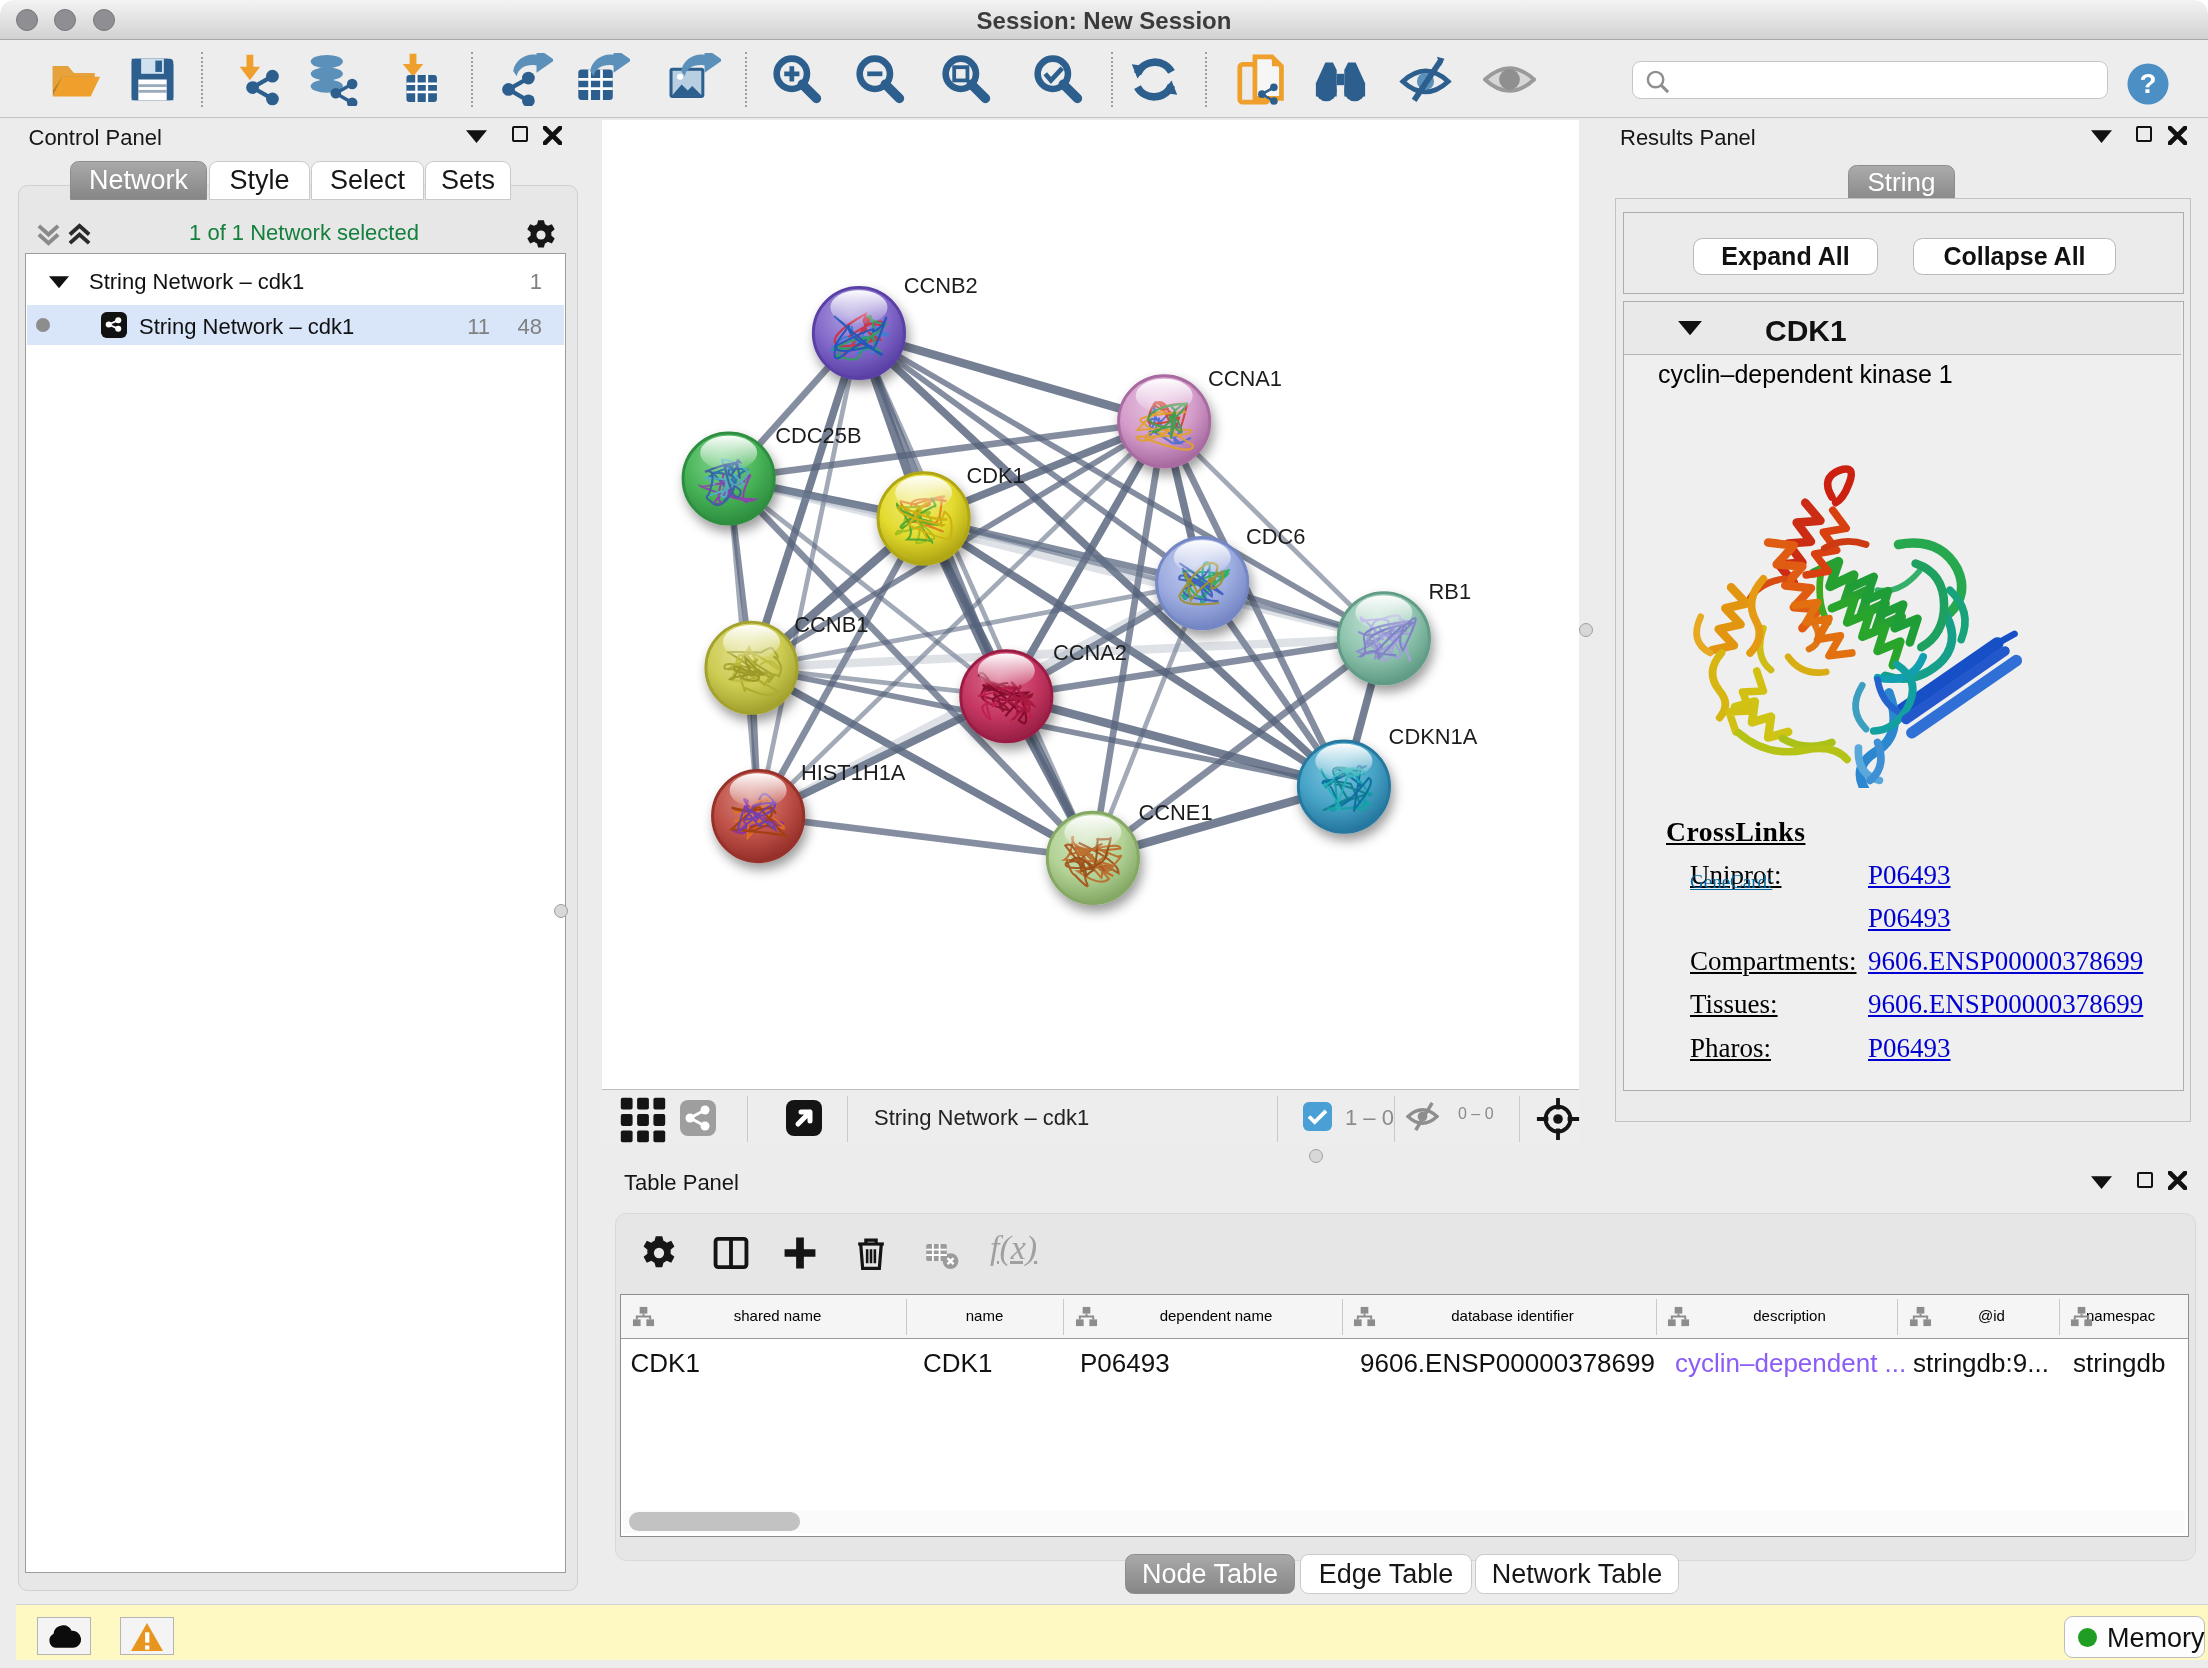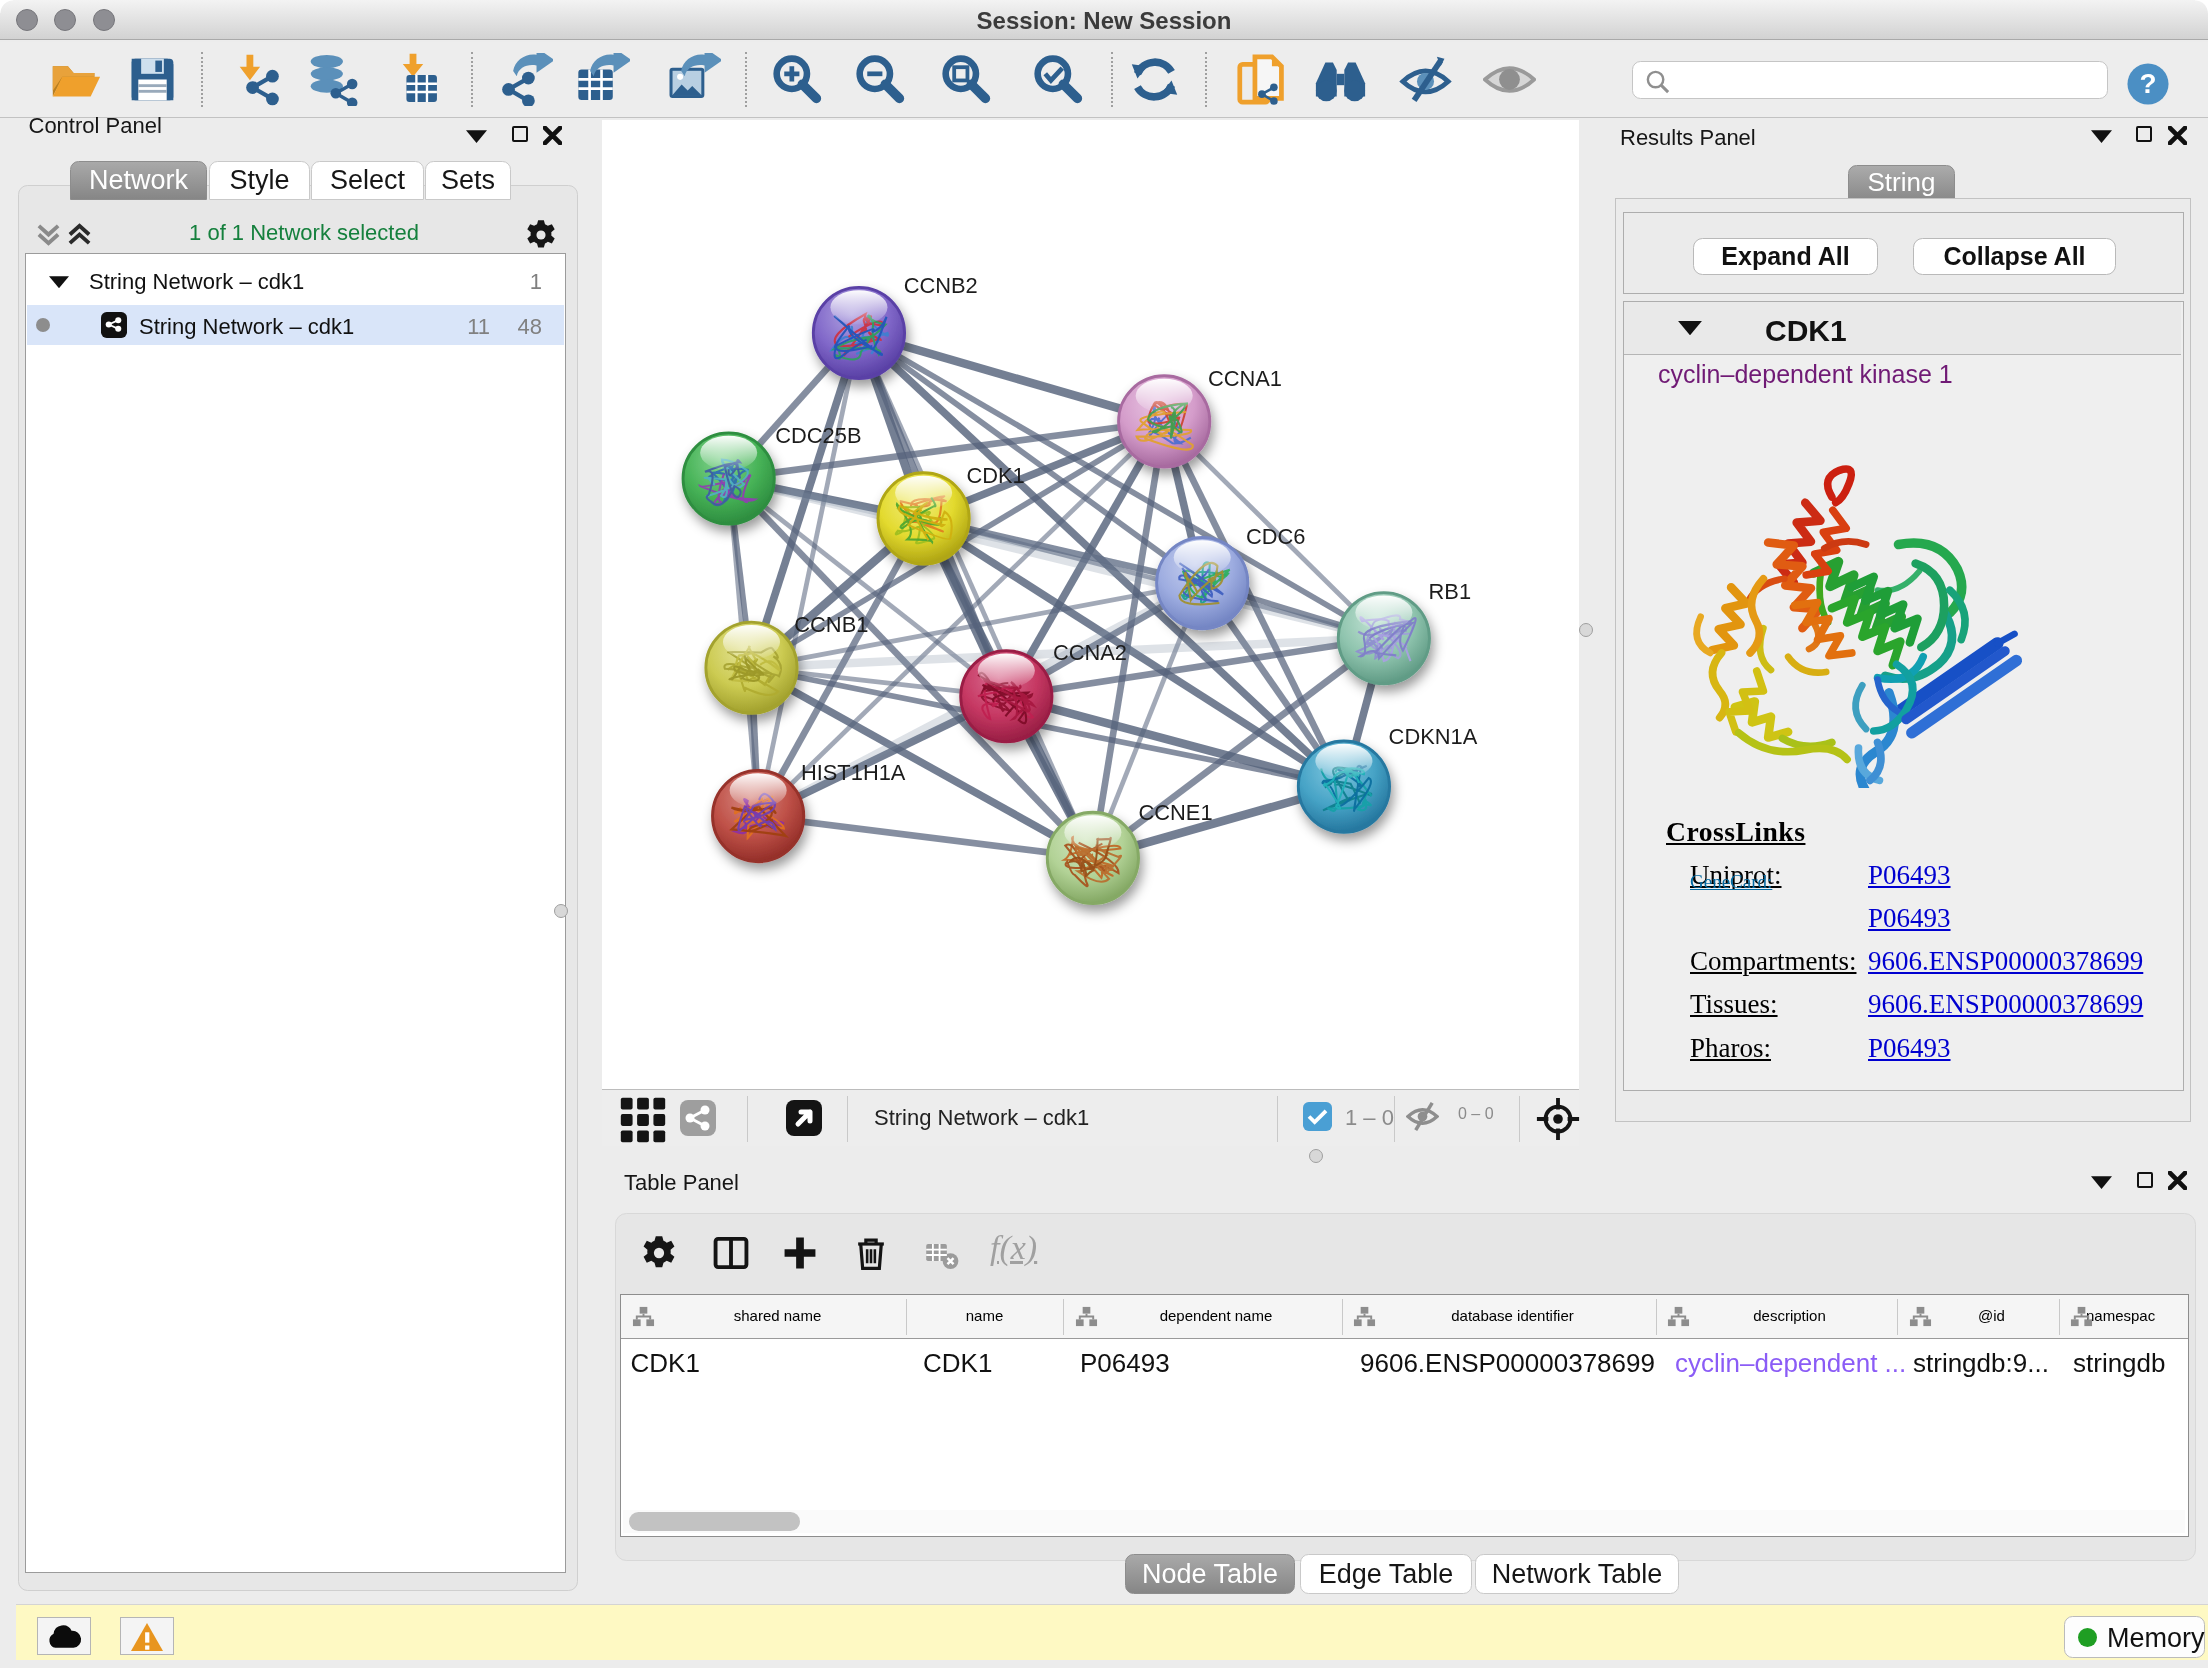--- a/index.html
+++ b/index.html
@@ -197,21 +197,21 @@
       <svg class="abs" style="left:11.4px;top:5.7px" width="27" height="27" viewBox="0 0 28 28">
         <circle cx="12" cy="12" r="8" fill="none" stroke="#8f8f8f" stroke-width="2.5"></circle>
         <path d="M18 18 l7 7" stroke="#8f8f8f" stroke-width="3"></path>
       </svg>
     </div>
     <svg class="abs" style="left:2125px;top:19px" width="46" height="46" viewBox="0 0 56 56">
       <circle cx="28" cy="28" r="25" fill="#4b8fc4"></circle>
       <text x="28" y="39" font-size="34" font-weight="bold" fill="#fff" text-anchor="middle" font-family="Liberation Sans">?</text>
     </svg>
   </div>
-<div class="abs panelhead" style="left:28.5px;top:113px">Control Panel</div>
+<div class="abs panelhead" style="left:28.5px;top:125px">Control Panel</div>
 <svg class="abs" style="left:466px;top:130px" width="21" height="13.3" viewBox="0 0 20 12">
     <path d="M0 0 h20 l-10 12Z" fill="#111"></path>
   </svg>
 <div class="abs" style="left:512px;top:126px;width:16px;height:16px;border:2.9px solid #111;border-radius:1.9px"></div>
 <svg class="abs" style="left:543px;top:126px" width="19" height="19" viewBox="0 0 20 20">
     <path d="M2 2 L18 18 M18 2 L2 18" stroke="#111" stroke-width="5" stroke-linecap="round"></path>
   </svg>
 <div class="abs cpanel"></div>
 <div class="cp-tabs">
     <div class="abs tab sel" style="left:70px;top:161px;width:137px">Network</div>
@@ -637,21 +637,21 @@
 <div class="abs rbox" style="left:1615px;top:198px;width:576px;height:924px;background:#ebebeb;border-color:#c2c2c2"></div>
 <div class="abs rbox" style="left:1623px;top:212px;width:561px;height:82px"></div>
 <div class="abs btnw" style="left:1693px;top:238px;width:185px;height:37px;line-height:34px;font-weight:600;font-size:25px">Expand All</div>
 <div class="abs btnw" style="left:1913px;top:238px;width:203px;height:37px;line-height:34px;font-weight:600;font-size:25px">Collapse All</div>
 <div class="abs rbox" style="left:1623px;top:301px;width:561px;height:790px;background:#efefef"></div>
 <div class="abs" style="left:1624px;top:302px;width:557px;height:53px;background:#e9e9e9;border-bottom:1.9px solid #b5b5b5"></div>
 <svg class="abs" style="left:1678px;top:321px" width="24" height="14.3" viewBox="0 0 20 12">
     <path d="M0 0 h20 l-10 12Z" fill="#111"></path>
   </svg>
 <div class="abs" style="left:1765px;top:314px;font-size:30px;font-weight:bold;color:#111">CDK1</div>
-<div class="abs" style="left:1658px;top:360px;font-size:25px;color:#701a75">cyclin–dependent kinase 1</div>
+<div class="abs" style="left:1658px;top:360px;font-size:25px;color:#000000">cyclin–dependent kinase 1</div>
 <svg class="abs" style="left:1672px;top:457px" width="354" height="331" viewBox="0 0 372 348">
     <g fill="none" stroke-linecap="round">
       <path d="M168 42 q-12 -20 8 -28 q18 -6 10 14 q-6 16 -14 20" stroke="#cc2010" stroke-width="8"></path>
       <path d="M140 48 L156 67 L131 69 L146 89 L122 91 L137 111 L112 113 L128 132" fill="none" stroke="#cc2b14" stroke-width="9" stroke-linejoin="round" stroke-linecap="round"></path>
       <path d="M101 90 L128 93 L110 113 L137 115 L119 135 L146 138 L128 158 L155 160 L137 180" fill="none" stroke="#e05c12" stroke-width="9" stroke-linejoin="round" stroke-linecap="round"></path>
       <path d="M150 176 q10 18 -6 26" stroke="#e07716" stroke-width="7"></path>
       <path d="M118 128 q-28 4 -38 24" stroke="#d94d12" stroke-width="7"></path>
       <path d="M62 137 L78 154 L56 159 L72 176 L49 181 L65 198 L42 203" fill="none" stroke="#e2950f" stroke-width="9" stroke-linejoin="round" stroke-linecap="round"></path>
       <path d="M52 206 q-18 20 -2 40 q12 14 0 28" stroke="#d8b612" stroke-width="8"></path>
       <path d="M30 168 q-12 26 10 38" stroke="#e8a922" stroke-width="7"></path>

